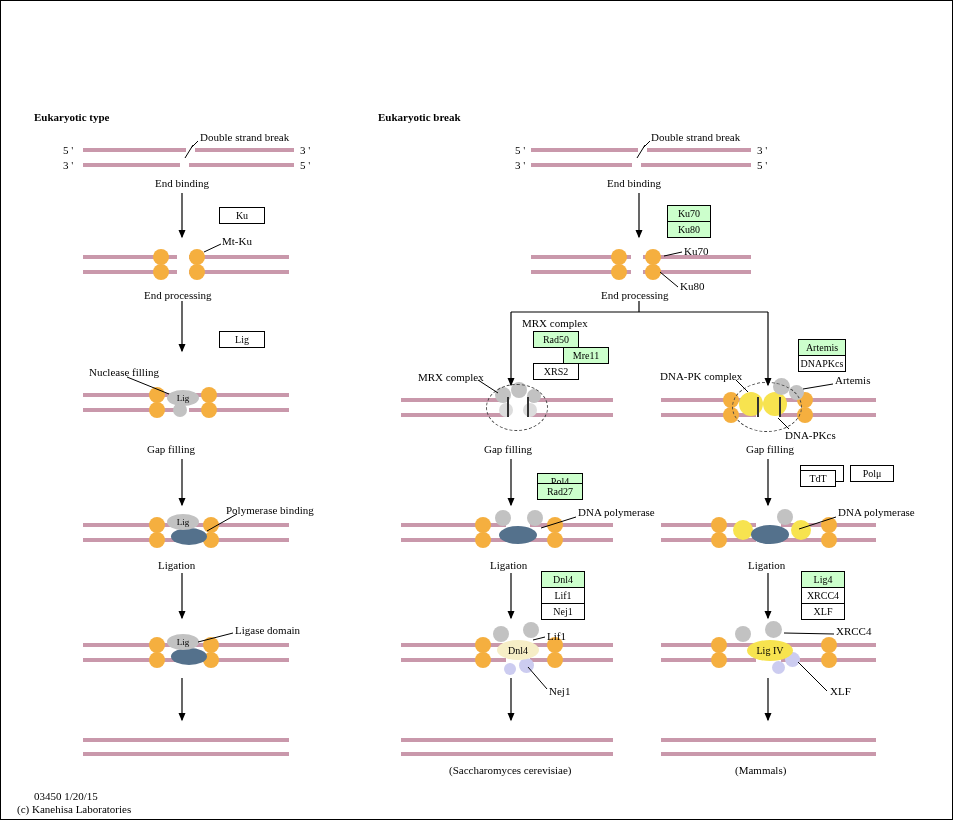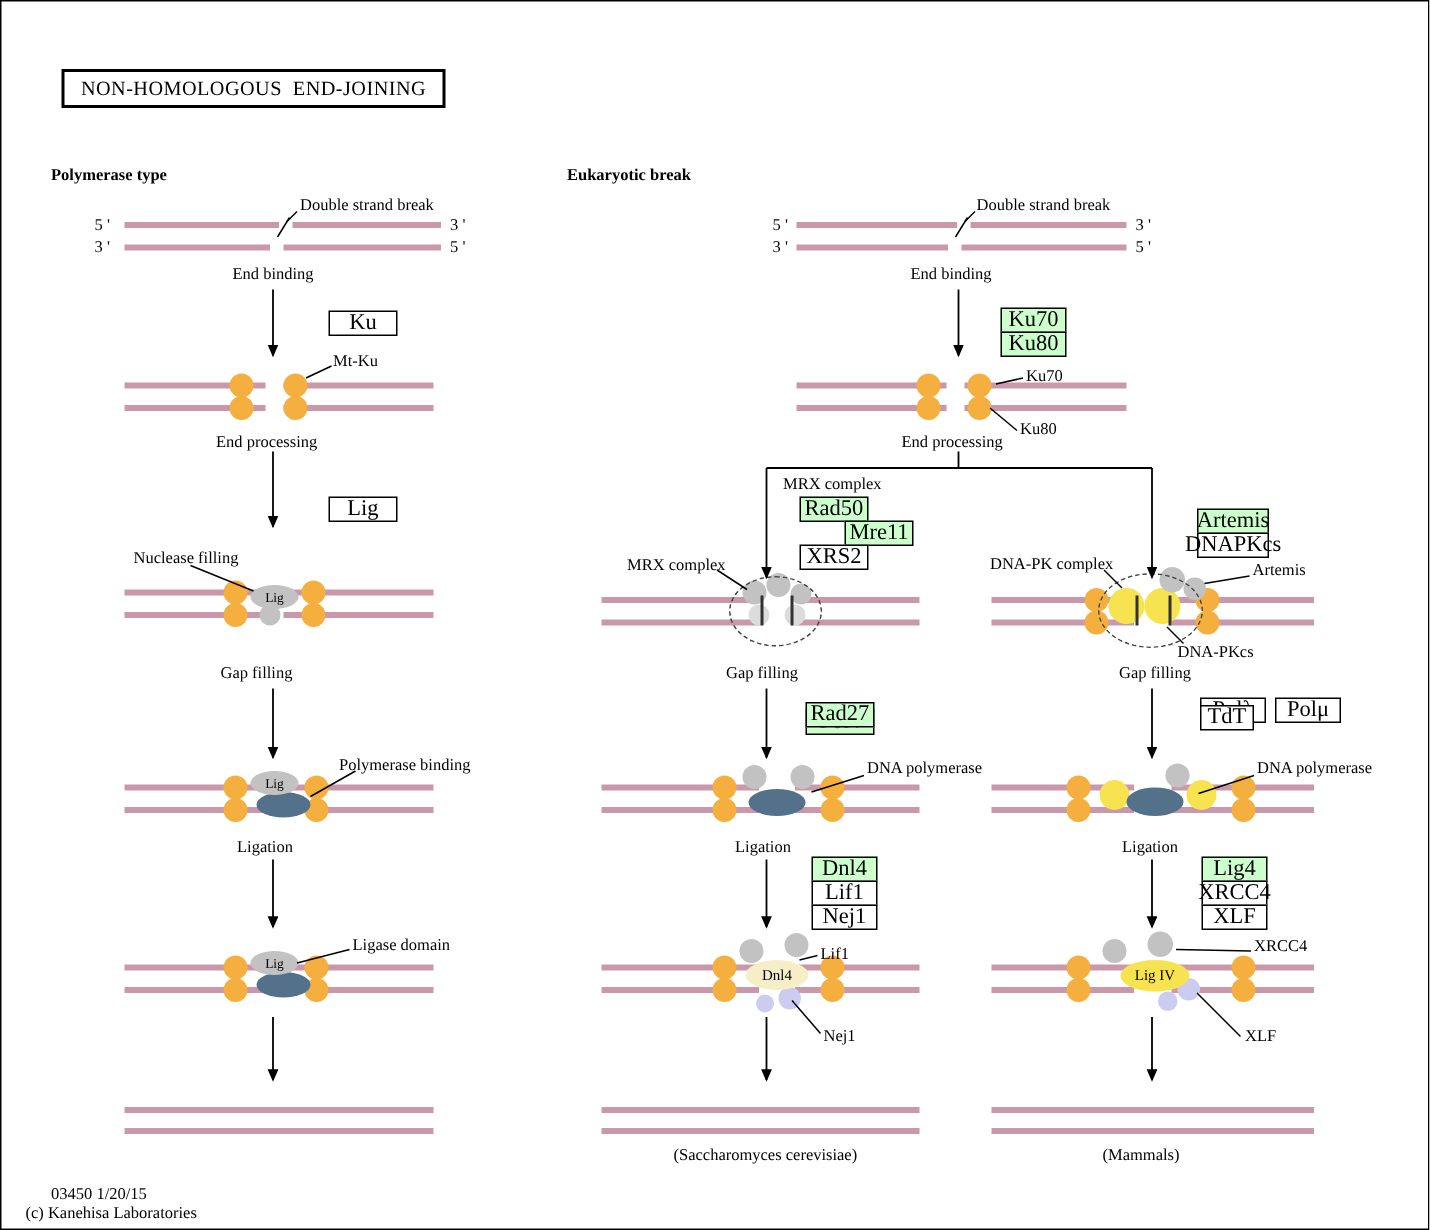--- a/index.html
+++ b/index.html
@@ -5,44 +5,43 @@
   *{margin:0;padding:0;box-sizing:border-box}
   html,body{background:#fff}
   #stage{position:relative;width:953px;height:820px;background:#fff;border:1px solid #000;
          font-family:"Liberation Serif","DejaVu Serif",serif;color:#000;overflow:hidden}
   .lbl{position:absolute;font-size:11px;line-height:1.15;white-space:nowrap}
   .hdr{font-weight:bold}
   .titlebox{position:absolute;left:40px;top:45px;width:256px;height:26px;border:2px solid #000;
             display:flex;align-items:center;justify-content:center;font-size:13.5px;
             letter-spacing:.3px;white-space:pre}
   .kbox{position:absolute;width:46px;height:17px;border:1px solid #000;background:#fff;
-        font-size:15px;display:flex;align-items:center;justify-content:center;white-space:nowrap}
+        font-size:10px;display:flex;align-items:center;justify-content:center;white-space:nowrap}
   .kbox.green{background:var(--green_box)}
   .bar{position:absolute;height:4px;background:var(--dna)}
   .blob{position:absolute;border-radius:50%}
   .blob.orange{background:var(--orange)}
   .blob.gray{background:var(--gray)}
   .blob.lightgray{background:var(--lightgray)}
   .blob.slate{background:var(--slate)}
   .blob.yellow{background:var(--yellow)}
   .blob.lavender{background:var(--lavender)}
   .blob.cream{background:var(--cream)}
   .blobtxt{display:flex;align-items:center;justify-content:center;font-size:9px;color:#000}
   .dashed-ellipse{position:absolute;border:1px dashed #444;border-radius:50%}
   .tick{position:absolute;width:2px;background:#333}
   svg.overlay{position:absolute;left:0;top:0;pointer-events:none}
 </style>
 </head>
 <body>
 
 <div id="stage">
 
-  <div class="titlebox">NON-HOMOLOGOUS  END-JOINING</div>
-
-  <div class="lbl hdr" style="left:33px;top:110px">Polymerase type</div>
+
+  <div class="lbl hdr" style="left:33px;top:110px">Eukaryotic type</div>
   <div class="lbl hdr" style="left:377px;top:110px">Eukaryotic break</div>
 
   <span class="bar" style="left:82px;top:147px;width:103px"></span>
   <span class="bar" style="left:194px;top:147px;width:99px"></span>
   <span class="bar" style="left:82px;top:162px;width:97px"></span>
   <span class="bar" style="left:188px;top:162px;width:105px"></span>
 
   <span class="bar" style="left:82px;top:254px;width:94px"></span>
   <span class="bar" style="left:188px;top:254px;width:100px"></span>
   <span class="bar" style="left:82px;top:269px;width:94px"></span>
@@ -198,21 +197,21 @@
   <div class="kbox" style="left:218px;top:330px">Lig</div>
 
   <div class="kbox green" style="left:666px;top:204px;width:44px">Ku70</div>
   <div class="kbox green" style="left:666px;top:220px;width:44px">Ku80</div>
 
   <div class="kbox green" style="left:532px;top:330px">Rad50</div>
   <div class="kbox green" style="left:562px;top:346px">Mre11</div>
   <div class="kbox" style="left:532px;top:362px">XRS2</div>
 
   <div class="kbox green" style="left:536px;top:472px">Pol4</div>
-  <div class="kbox green" style="left:536px;top:467px">Rad27</div>
+  <div class="kbox green" style="left:536px;top:482px">Rad27</div>
 
   <div class="kbox green" style="left:540px;top:570px;width:44px">Dnl4</div>
   <div class="kbox" style="left:540px;top:586px;width:44px">Lif1</div>
   <div class="kbox" style="left:540px;top:602px;width:44px">Nej1</div>
 
   <div class="kbox green" style="left:797px;top:338px;width:48px">Artemis</div>
   <div class="kbox" style="left:797px;top:354px;width:48px">DNAPKcs</div>
 
   <div class="kbox" style="left:799px;top:464px;width:44px">Polλ</div>
   <div class="kbox" style="left:849px;top:464px;width:44px">Polμ</div>

